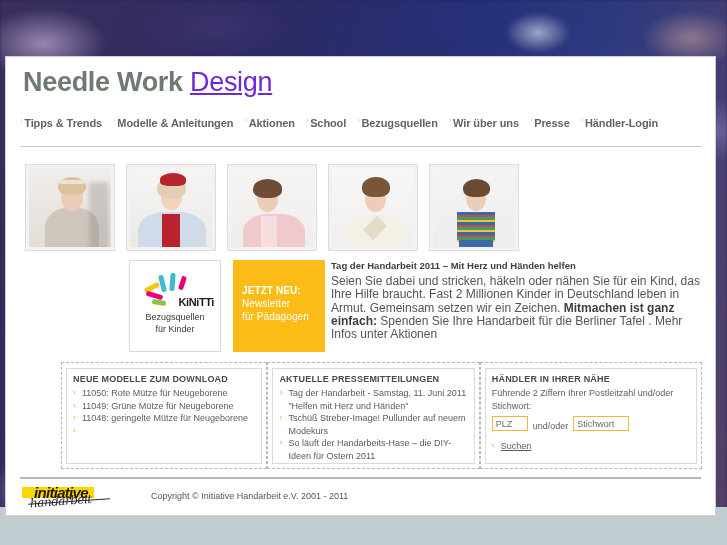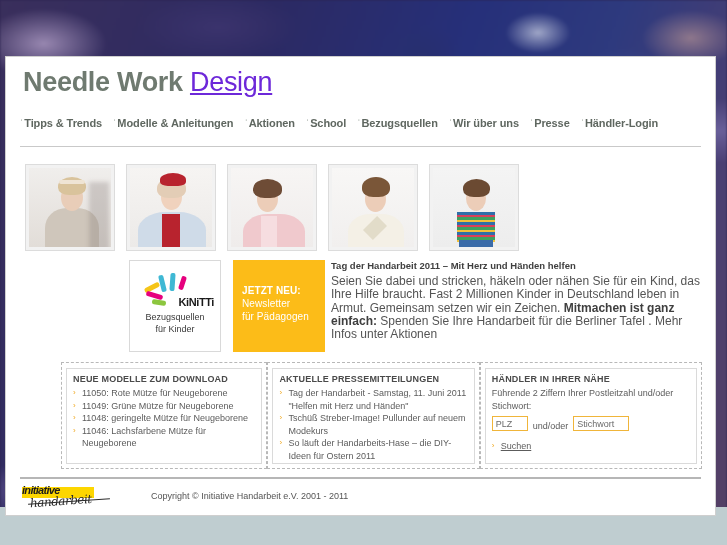--- a/index.html
+++ b/index.html
@@ -330,22 +330,22 @@
   }
   #ih-logo {
     position: absolute;
     left: 2px;
     top: 0;
     width: 118px;
     height: 26px;
   }
   #ih-word {
     position: absolute;
-    left: 0; top: 1px;
-    font-size: 11px;
+    left: 12px; top: 1px;
+    font-size: 15px;
     font-weight: bold;
     font-style: italic;
     color: #1b1b1b;
     letter-spacing: -0.7px;
     z-index: 2;
   }
   #ih-highlight {
     position: absolute;
     left: 0; top: 4px;
     width: 72px; height: 11px;
@@ -490,21 +490,21 @@
 
   <div id="boxes">
 
     <div class="ibox" id="box-models">
       <div class="ibox-inner">
         <h3>NEUE MODELLE ZUM DOWNLOAD</h3>
         <ul>
           <li><span class="arrow">›</span><span>11050: Rote Mütze für Neugeborene</span></li>
           <li><span class="arrow">›</span><span>11049: Grüne Mütze für Neugeborene</span></li>
           <li><span class="arrow">›</span><span>11048: geringelte Mütze für Neugeborene</span></li>
-          <li><span class="arrow">›</span><span>11046: Lachsfarbene Mütze für Neugeborene</span></li>
+          <li><span class="arrow">›</span></li>
         </ul>
       </div>
     </div>
 
     <div class="ibox" id="box-press">
       <div class="ibox-inner">
         <h3>AKTUELLE PRESSEMITTEILUNGEN</h3>
         <ul>
           <li><span class="arrow">›</span><span>Tag der Handarbeit - Samstag, 11. Juni 2011 "Helfen mit Herz und Händen"</span></li>
           <li><span class="arrow">›</span><span>Tschüß Streber-Image! Pullunder auf neuem Modekurs</span></li>

